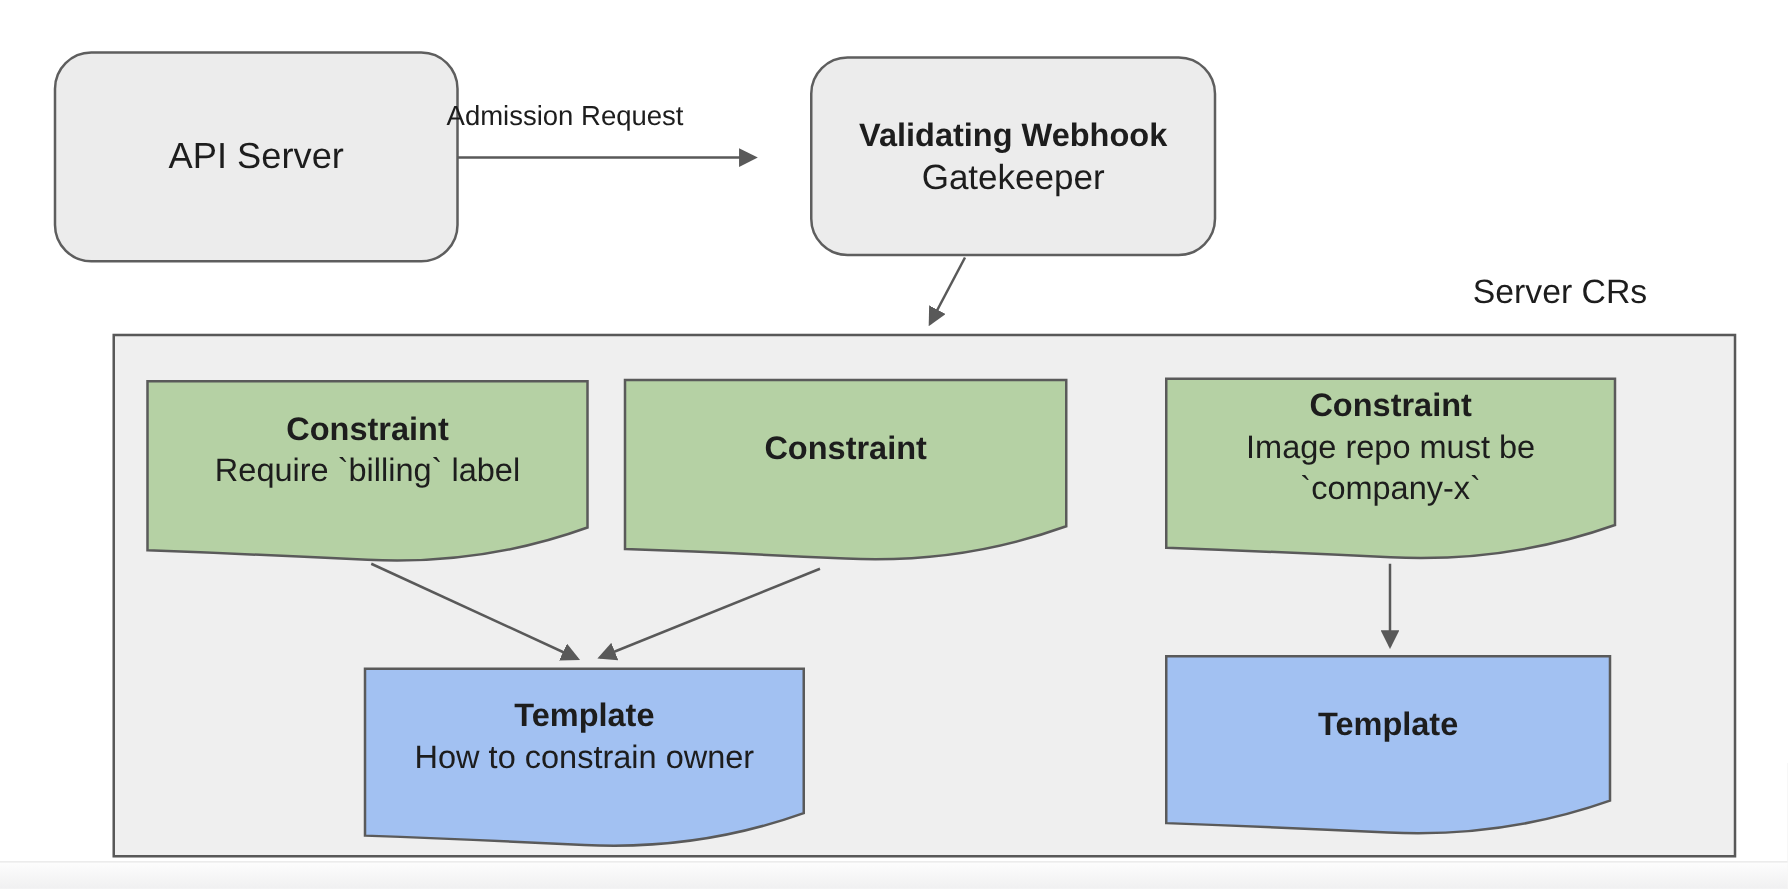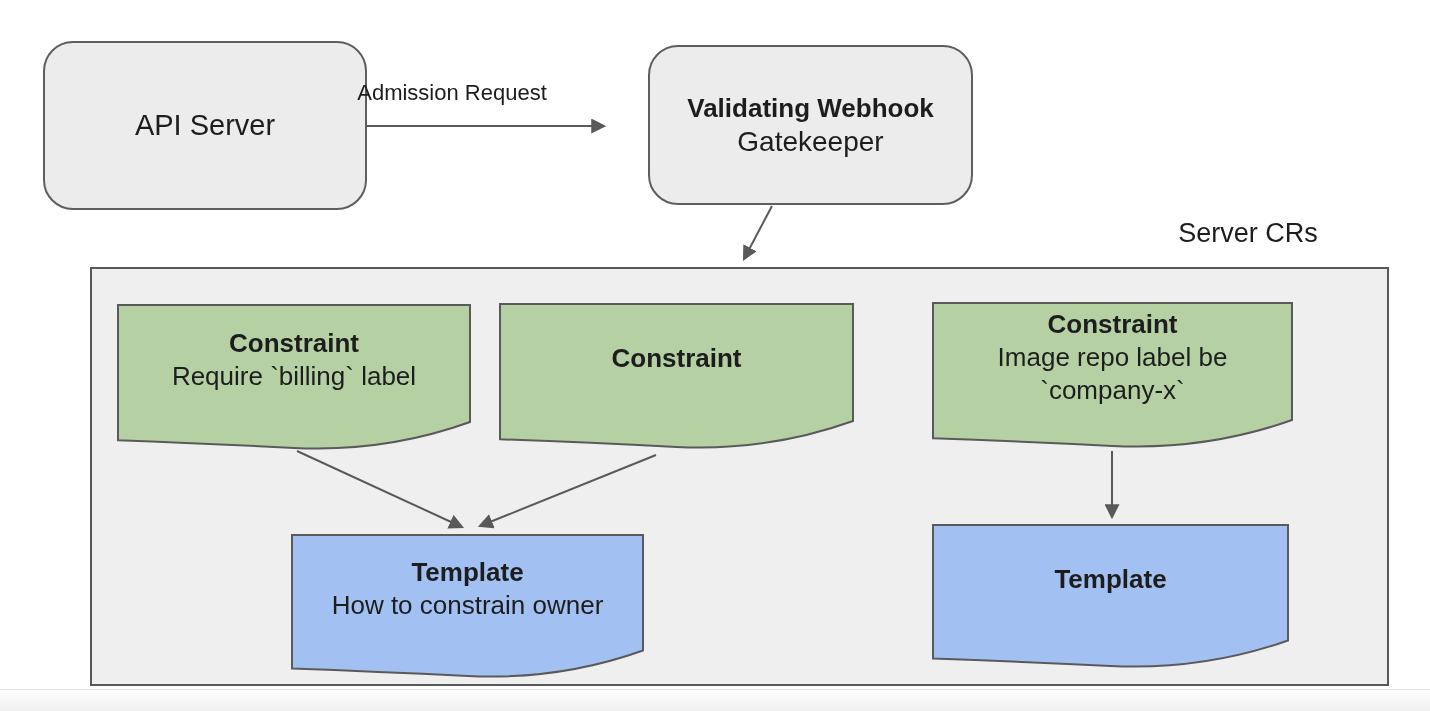--- a/index.html
+++ b/index.html
@@ -112,21 +112,21 @@
       <div class="t-bold">Constraint</div>
     </div>
   </div>
 
   <div class="doc green" id="constraint-3">
     <svg viewBox="0 0 100 100" preserveAspectRatio="none">
       <path d="M0,0 H100 V77 Q76,97 50,94 Q24,91 0,89 Z"></path>
     </svg>
     <div class="doc-text">
       <div class="t-bold">Constraint</div>
-      <div>Image repo label be `company-x`</div>
+      <div>Image repo must be `company-x`</div>
     </div>
   </div>
 
   <div class="doc blue" id="template-1">
     <svg viewBox="0 0 100 100" preserveAspectRatio="none">
       <path d="M0,0 H100 V77 Q76,97 50,94 Q24,91 0,89 Z"></path>
     </svg>
     <div class="doc-text">
       <div class="t-bold">Template</div>
       <div>How to constrain owner</div>

